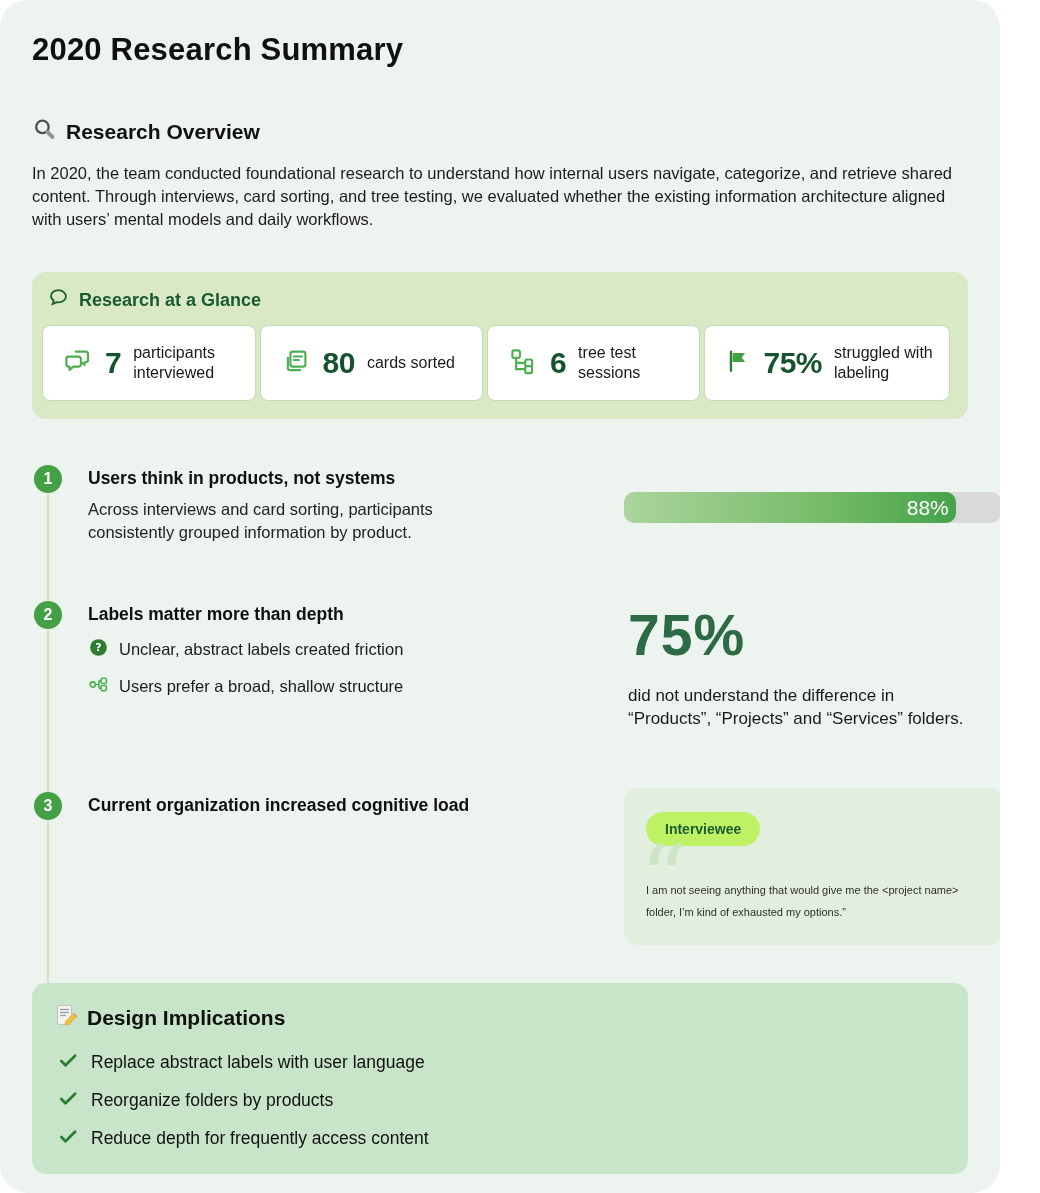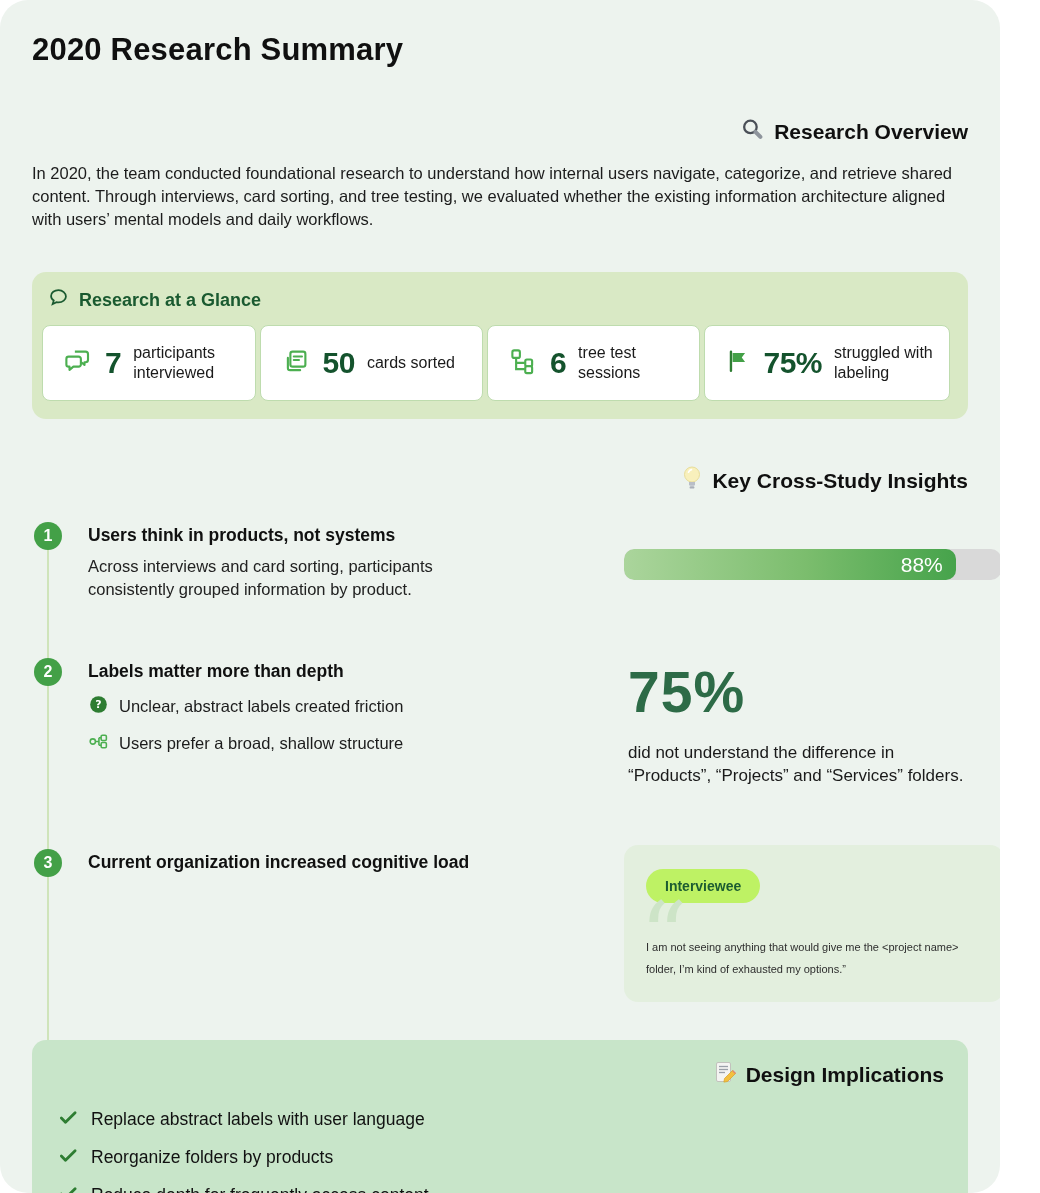--- a/index.html
+++ b/index.html
@@ -15,21 +15,21 @@
     overflow: hidden;
   }
 
   
   .page-title {
     font-size: 31px; font-weight: 800; letter-spacing: .2px; color: #101010;
     margin-top: 2px;
   }
   .h2 {
     display: flex; align-items: center; gap: 9px;
-    font-size: 21px; font-weight: 800; color: #101010; justify-content: flex-end;
+    font-size: 21px; font-weight: 800; color: #101010;
   }
   .h2 svg { flex: 0 0 auto; }
 
   
   .overview { margin-top: 49px; }
   .overview p {
     margin-top: 15px; font-size: 16.5px; line-height: 23px; color: #1c1c1c;
     max-width: 985px;
   }
 
@@ -95,21 +95,21 @@
   
   .progress-wrap { margin-top: 27px; }
   .progress-track {
     width: 377px; height: 31px; border-radius: 10px;
     background: #d9d9d9; overflow: hidden;
   }
   .progress-fill {
     height: 100%; border-radius: 10px;
     background: linear-gradient(90deg, #abd59c 0%, #7bbd6d 55%, #46a34b 100%);
     display: flex; align-items: center; justify-content: flex-end;
-    color: #ffffff; font-size: 21px; padding-right: 13px;
+    color: #ffffff; font-size: 21px; padding-right: 7px;
   }
 
   
   .big-stat { padding-left: 4px; }
   .big-stat .big-num {
     font-size: 57px; font-weight: 800; color: #2d6b47; letter-spacing: 1px;
     line-height: 1; margin-top: 6px;
   }
   .big-stat .caption {
     margin-top: 20px; font-size: 17px; line-height: 23px; color: #1a1a1a;
@@ -198,21 +198,21 @@
 
       <div class="stat-card">
         <span>
           <svg width="30" height="30" viewBox="0 0 24 24">
             <path d="M5.5 9.5v8a1.8 1.8 0 0 0 1.8 1.8h8" fill="none" stroke="#4caf50" stroke-width="1.7" stroke-linecap="round"></path>
             <rect x="7.5" y="4.5" width="12" height="12" rx="1.8" fill="#ffffff" stroke="#4caf50" stroke-width="1.7"></rect>
             <line x1="10.2" y1="8.3" x2="16.8" y2="8.3" stroke="#4caf50" stroke-width="1.6" stroke-linecap="round"></line>
             <line x1="10.2" y1="11.2" x2="14.4" y2="11.2" stroke="#4caf50" stroke-width="1.6" stroke-linecap="round"></line>
           </svg>
         </span>
-        <span class="num">50</span>
+        <span class="num">80</span>
         <span class="lbl">cards sorted</span>
       </div>
 
       <div class="stat-card">
         <span>
           <svg width="30" height="30" viewBox="0 0 24 24">
             <rect x="3.5" y="3.5" width="6" height="6" rx="1.4" fill="none" stroke="#4caf50" stroke-width="1.7"></rect>
             <path d="M6.5 9.5v9h7 M6.5 13.5h7" fill="none" stroke="#4caf50" stroke-width="1.7"></path>
             <rect x="13.8" y="10.8" width="5.5" height="5.5" rx="1.3" fill="none" stroke="#4caf50" stroke-width="1.7"></rect>
             <rect x="13.8" y="16.2" width="5.5" height="5.5" rx="1.3" fill="#ffffff" stroke="#4caf50" stroke-width="1.7"></rect>
@@ -230,31 +230,20 @@
           </svg>
         </span>
         <span class="num">75%</span>
         <span class="lbl">struggled with labeling</span>
       </div>
 
     </div>
   </section>
 
   <section class="insights">
-    <div class="h2">
-      <span>
-        <svg width="22" height="26" viewBox="0 0 22 26">
-          <circle cx="11" cy="9.5" r="7.5" fill="#f8f0bc" stroke="#e8dd9a" stroke-width="1"></circle>
-          <path d="M8 17h6v2.2a1.6 1.6 0 0 1-1.6 1.6h-2.8A1.6 1.6 0 0 1 8 19.2z" fill="#b9bec7"></path>
-          <rect x="8.6" y="21.2" width="4.8" height="2.4" rx="1.2" fill="#a9aeb8"></rect>
-          <path d="M7.5 7.2a4.4 4.4 0 0 1 3-2.6" fill="none" stroke="#ffffff" stroke-width="1.6" stroke-linecap="round"></path>
-        </svg>
-      </span>
-      <span>Key Cross-Study Insights</span>
-    </div>
 
     <div class="timeline">
       <div class="vline"></div>
 
       <div class="insight-row row-1">
         <div class="insight-left">
           <div class="num-circle">1</div>
           <div class="insight-title">Users think in products, not systems</div>
           <div class="insight-body">Across interviews and card sorting, participants consistently grouped information by product.</div>
         </div>

